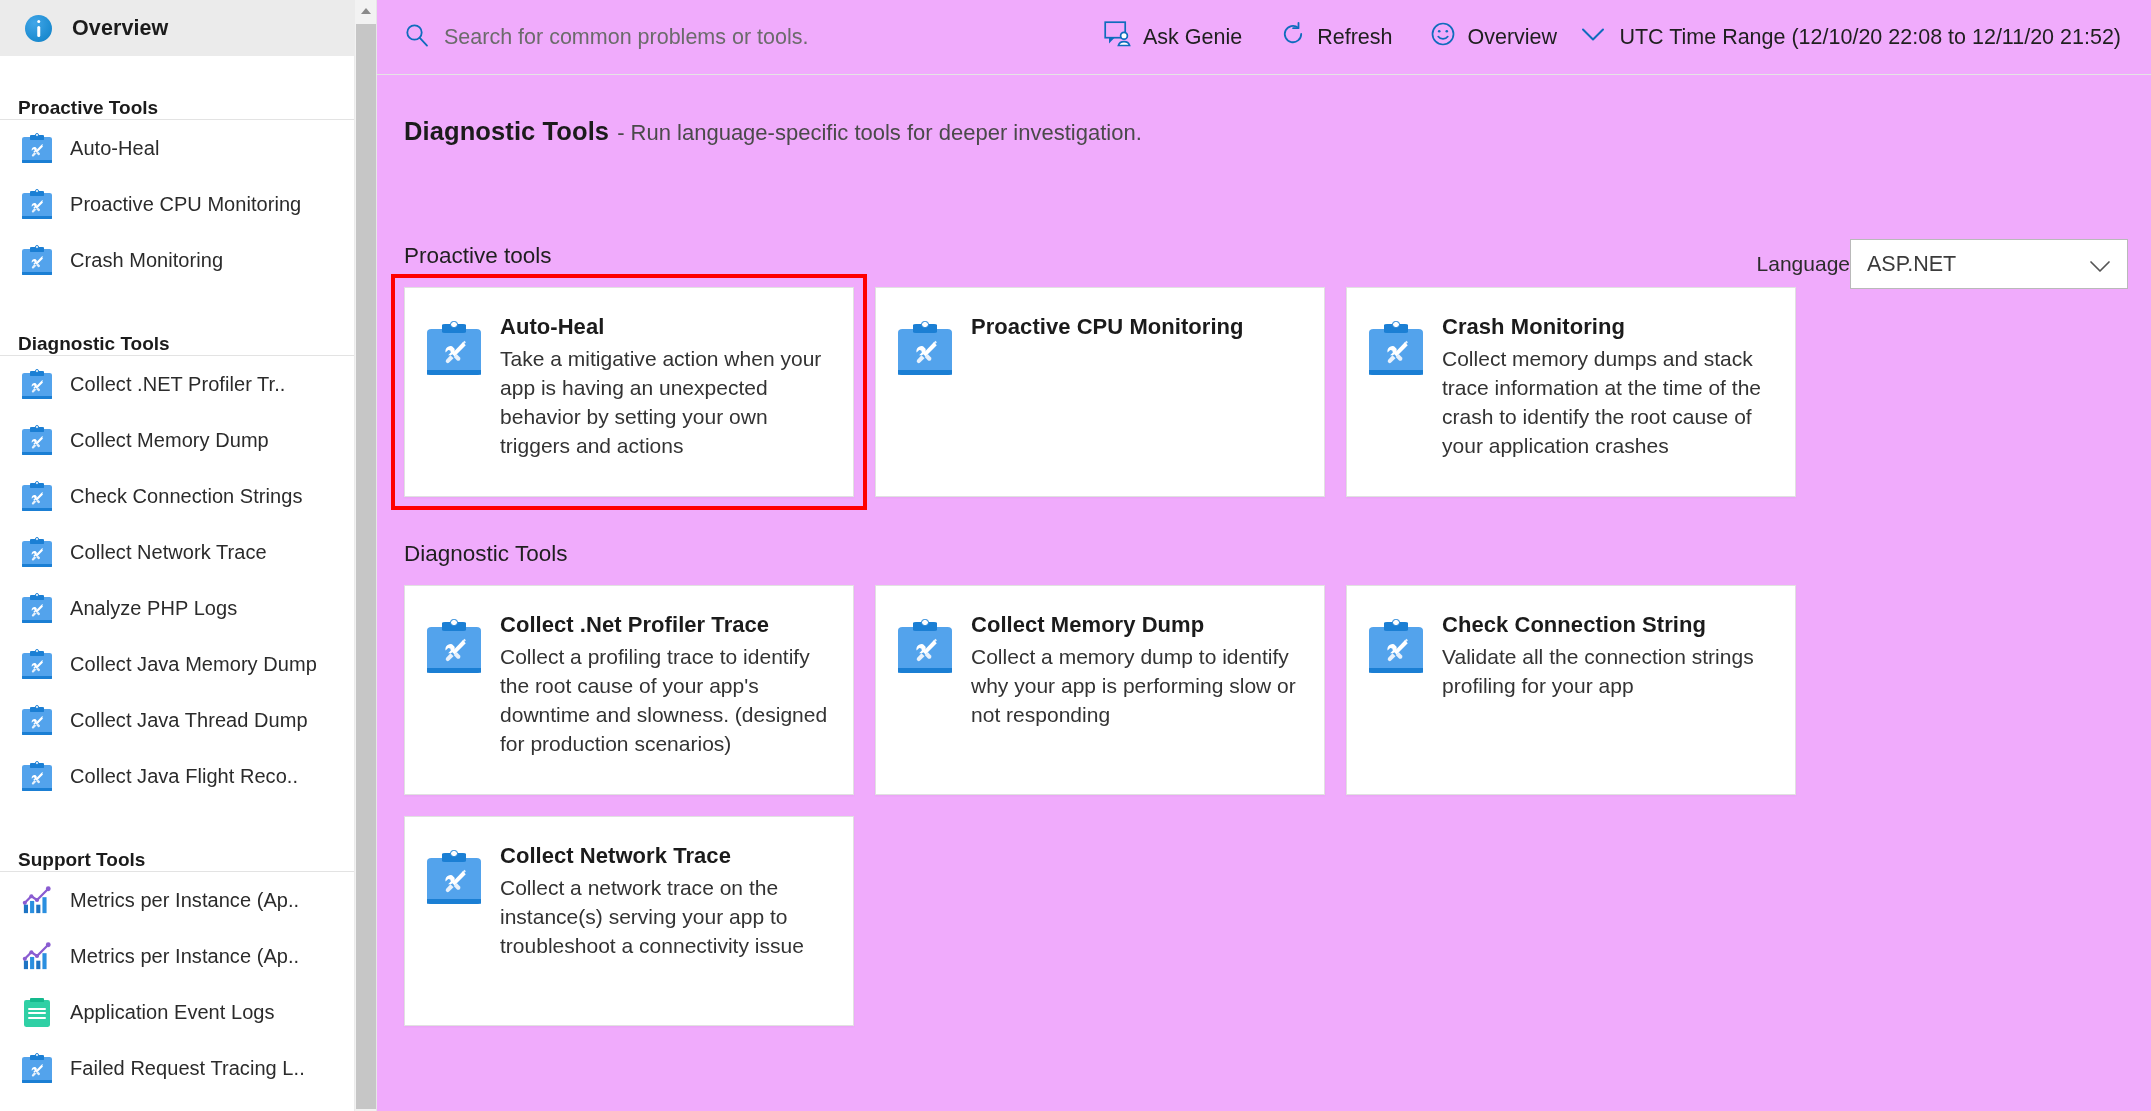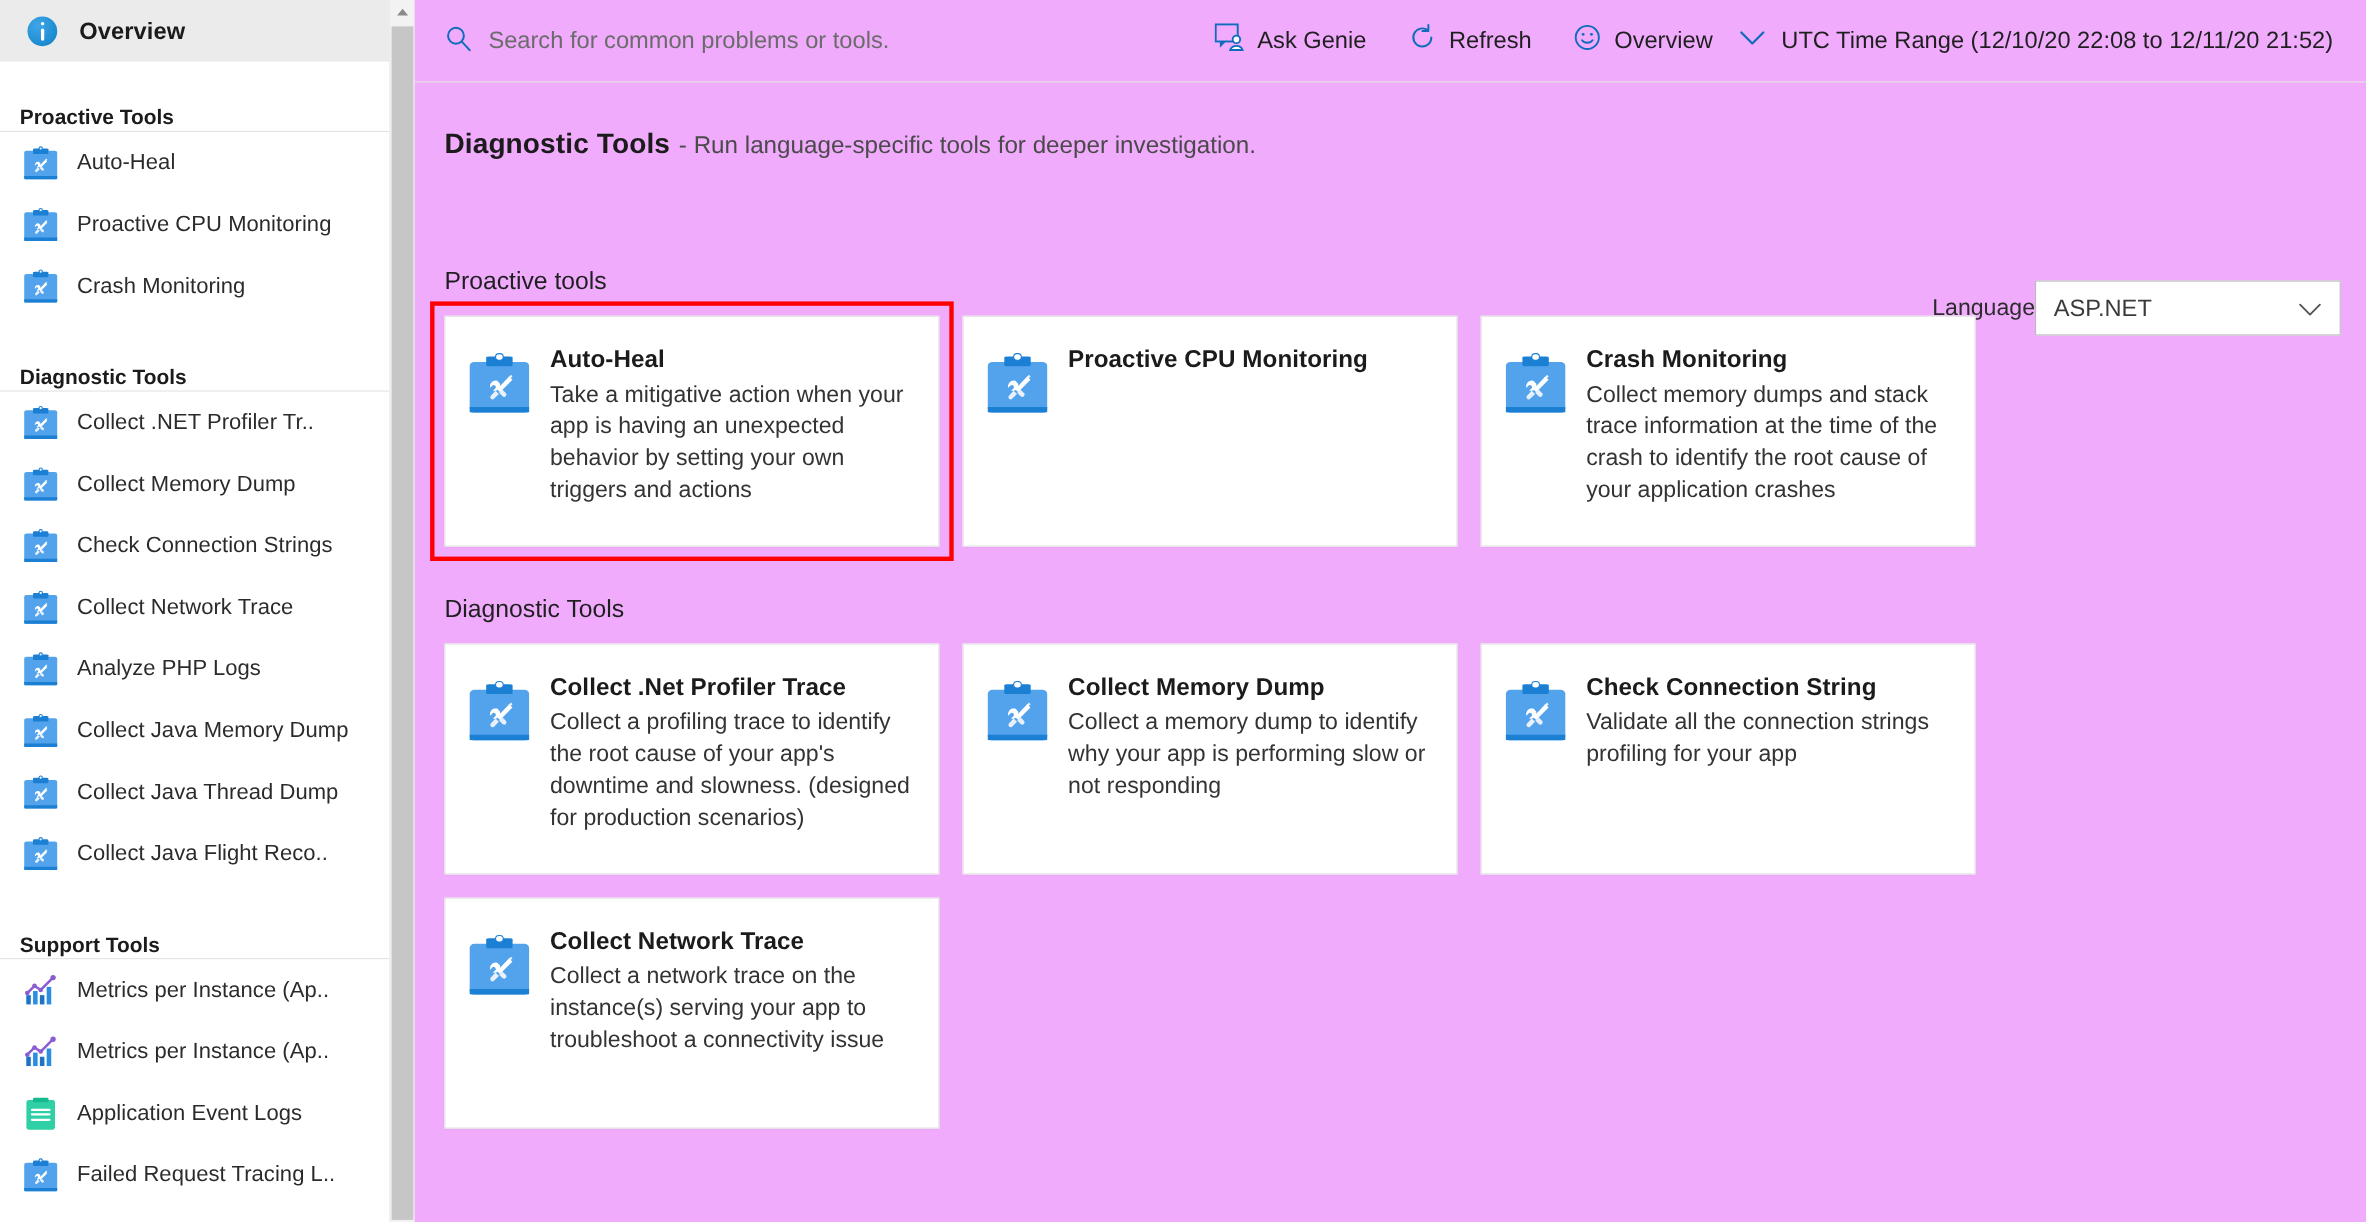--- a/index.html
+++ b/index.html
@@ -277,21 +277,21 @@
     letter-spacing: .1px;
   }
   #page-head .subtitle {
     font-size: 22px;
     color: #4a4a4a;
     margin-left: 8px;
   }
 
   #language-row {
     position: absolute;
-    top: 180px;
+    top: 164px;
     right: 23px;
     display: flex;
     align-items: center;
   }
   #language-label {
     font-size: 21px;
     color: #2c2c2c;
     margin-right: 0px;
   }
   #language-select {

